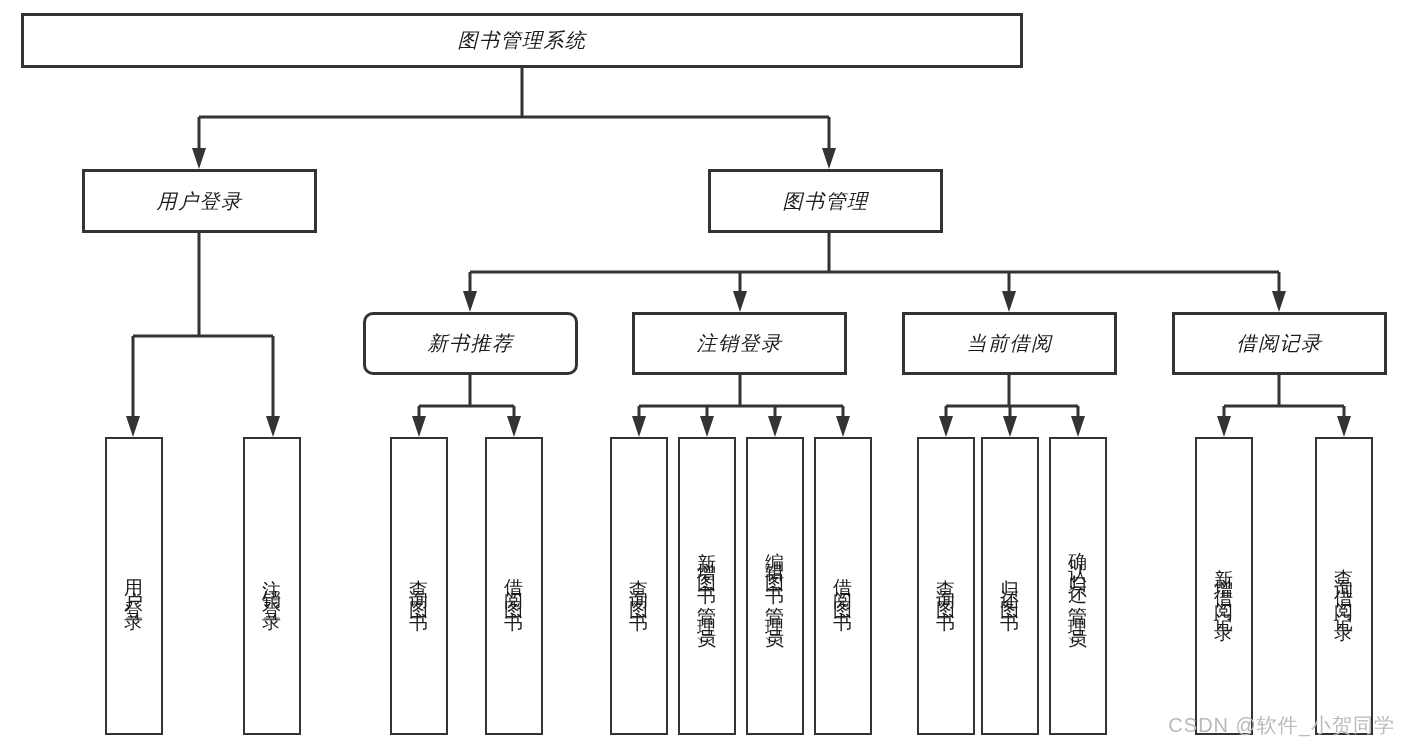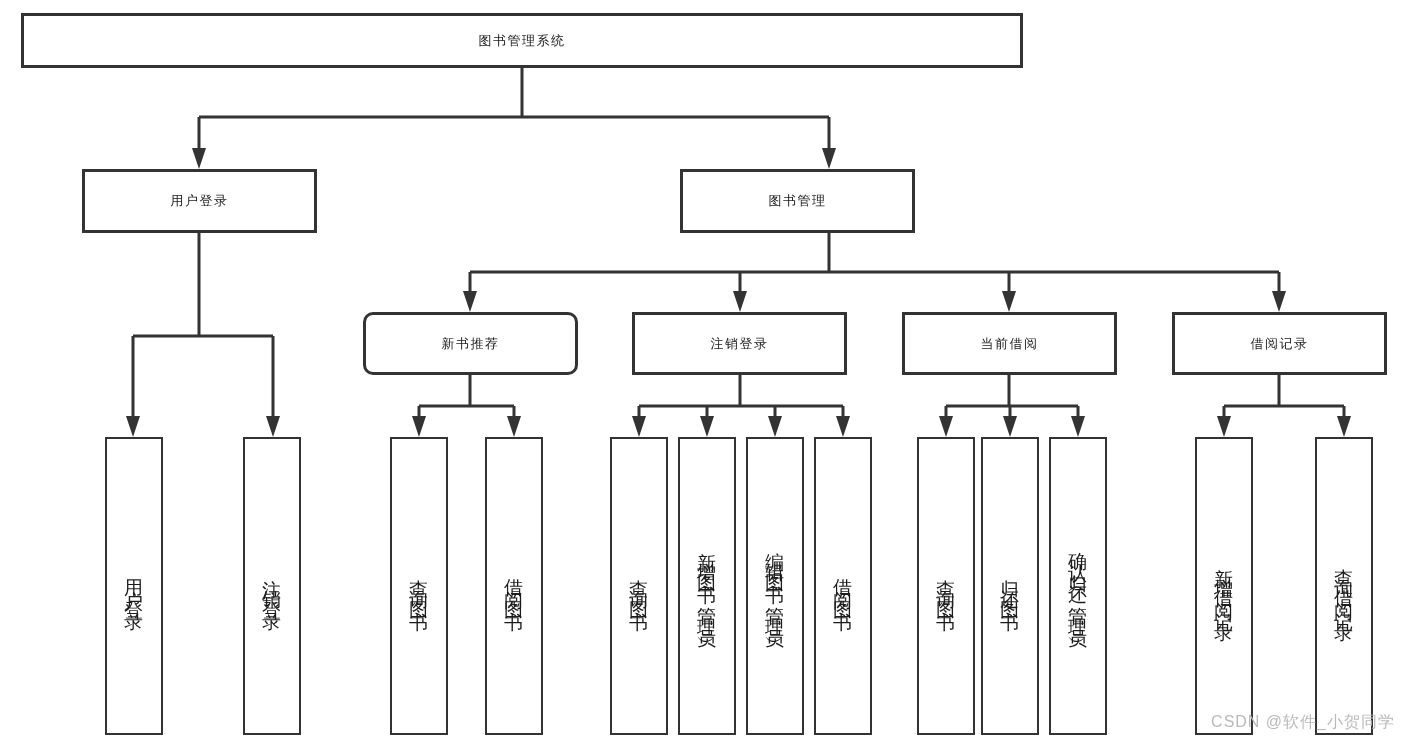--- a/index.html
+++ b/index.html
@@ -6,29 +6,29 @@
   body{font-family:"Liberation Sans","DejaVu Sans",sans-serif;}
   .stage{
     position:relative;width:1405px;height:747px;background:#ffffff;overflow:hidden;
   }
   .wires{position:absolute;left:0;top:0;z-index:1;}
   .box{
     position:absolute;z-index:2;background:#ffffff;border:3px solid #333333;
     box-sizing:border-box;display:flex;align-items:center;justify-content:center;
     color:#1c1c1c;
   }
-  .box-h{font-size:13px;letter-spacing:1.5px;}
+  .box-h{font-size:20px;letter-spacing:1.5px;font-style:italic;}
   .box-v{
     border-width:2.5px;font-size:19px;
     writing-mode:vertical-rl;text-orientation:mixed;letter-spacing:11px;
     line-height:1;
   }
   .watermark{
     position:absolute;z-index:3;top:712px;right:10px;
-    font-size:16px;letter-spacing:1px;color:#b9b9b9;white-space:nowrap;
+    font-size:20px;letter-spacing:1px;color:#b9b9b9;white-space:nowrap;
   }
 </style>
 </head>
 <body>
 
 <div class="stage">
 
   <svg class="wires" width="1405" height="747" viewBox="0 0 1405 747">
     <g stroke="#333333" stroke-width="3" fill="none">
 
@@ -69,21 +69,21 @@
     </g>
   </svg>
 
   <div class="box box-h" style="left:21px;top:13px;width:1002px;height:55px;">
     <span>图书管理系统</span>
   </div>
 
   <div class="box box-h" style="left:82px;top:169px;width:235px;height:64px;">
     <span>用户登录</span>
   </div>
-  <div class="box box-h" style="left:680px;top:169px;width:235px;height:64px;">
+  <div class="box box-h" style="left:708px;top:169px;width:235px;height:64px;">
     <span>图书管理</span>
   </div>
 
   <div class="box box-h" style="left:363px;top:312px;width:215px;height:63px;border-radius:10px;">
     <span>新书推荐</span>
   </div>
   <div class="box box-h" style="left:632px;top:312px;width:215px;height:63px;">
     <span>注销登录</span>
   </div>
   <div class="box box-h" style="left:902px;top:312px;width:215px;height:63px;">

